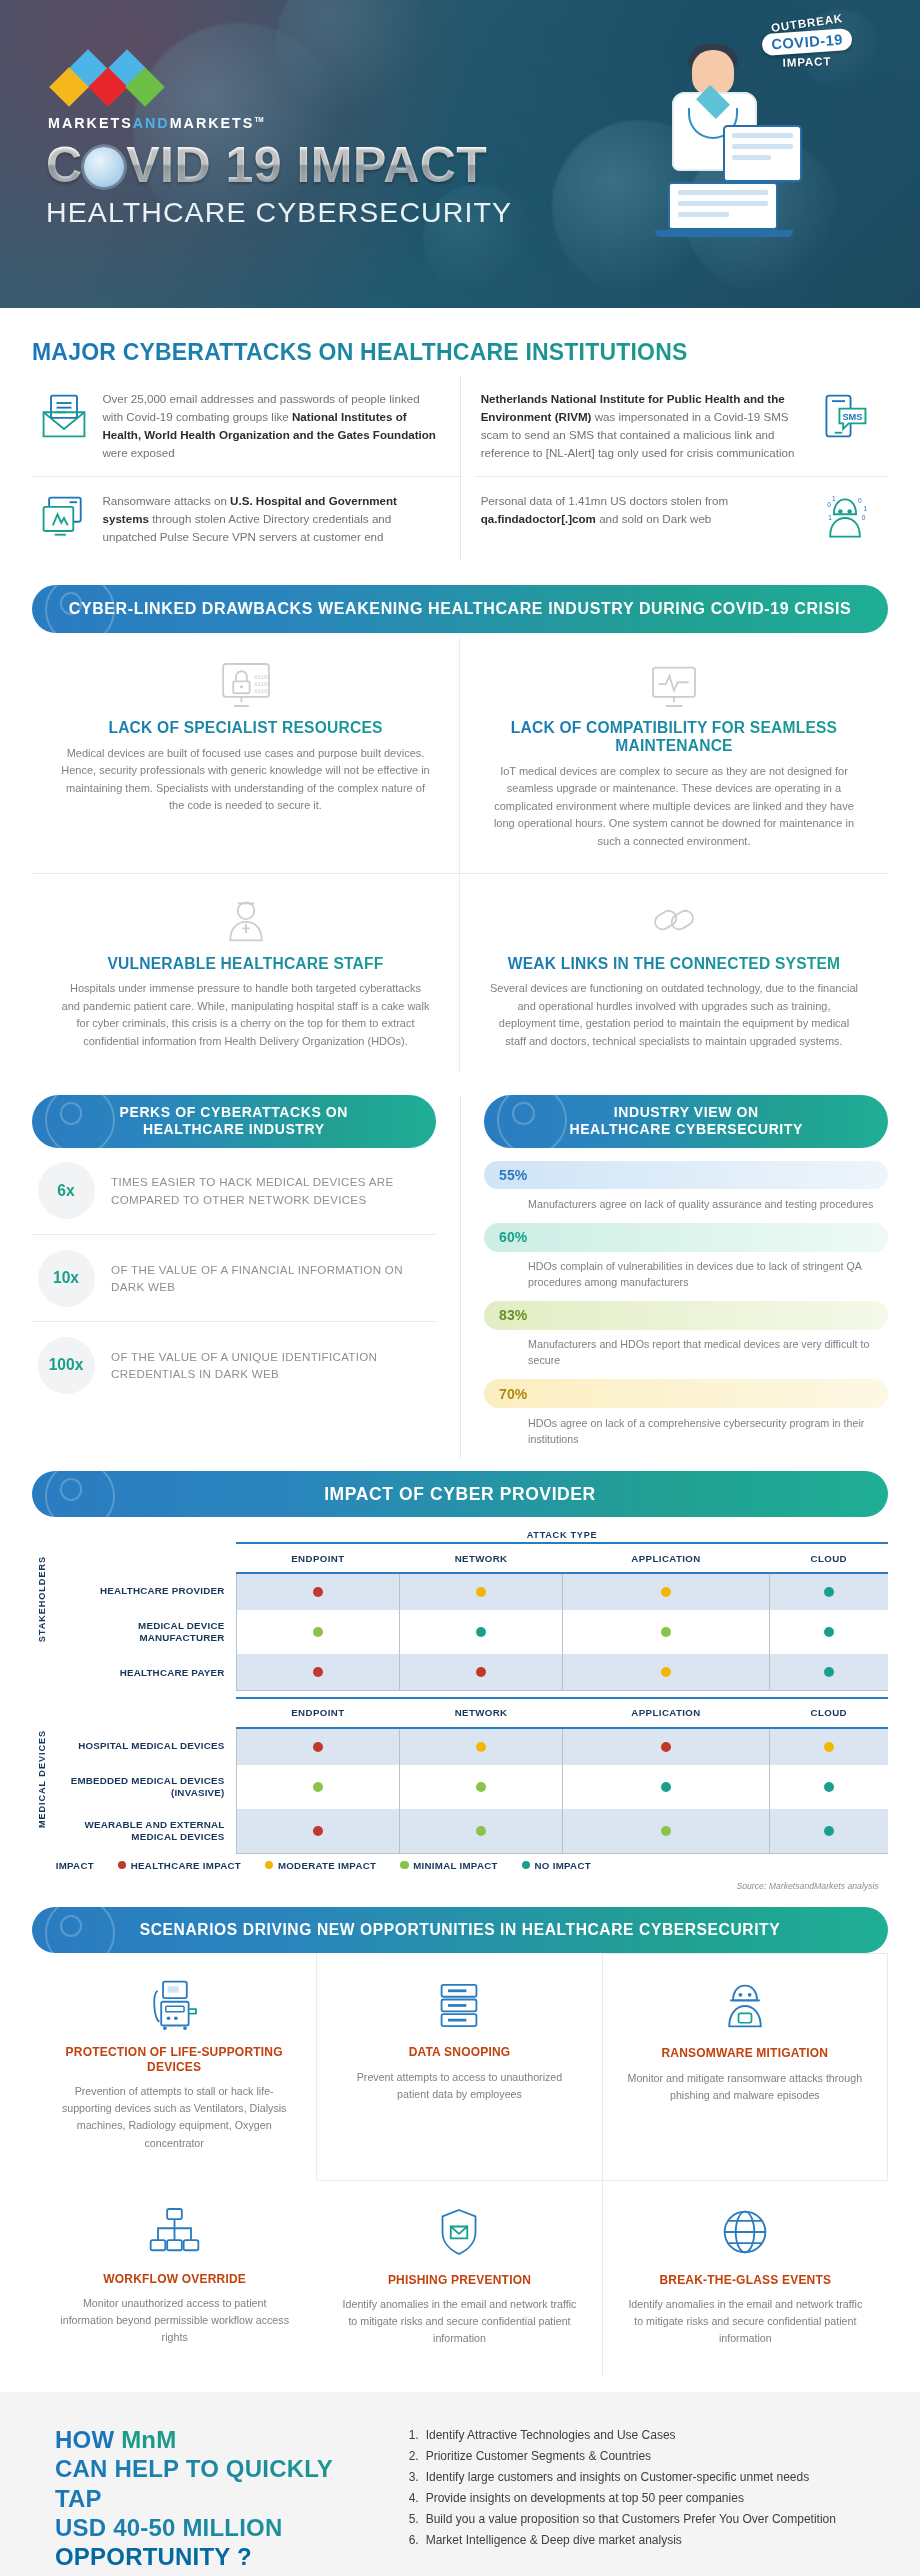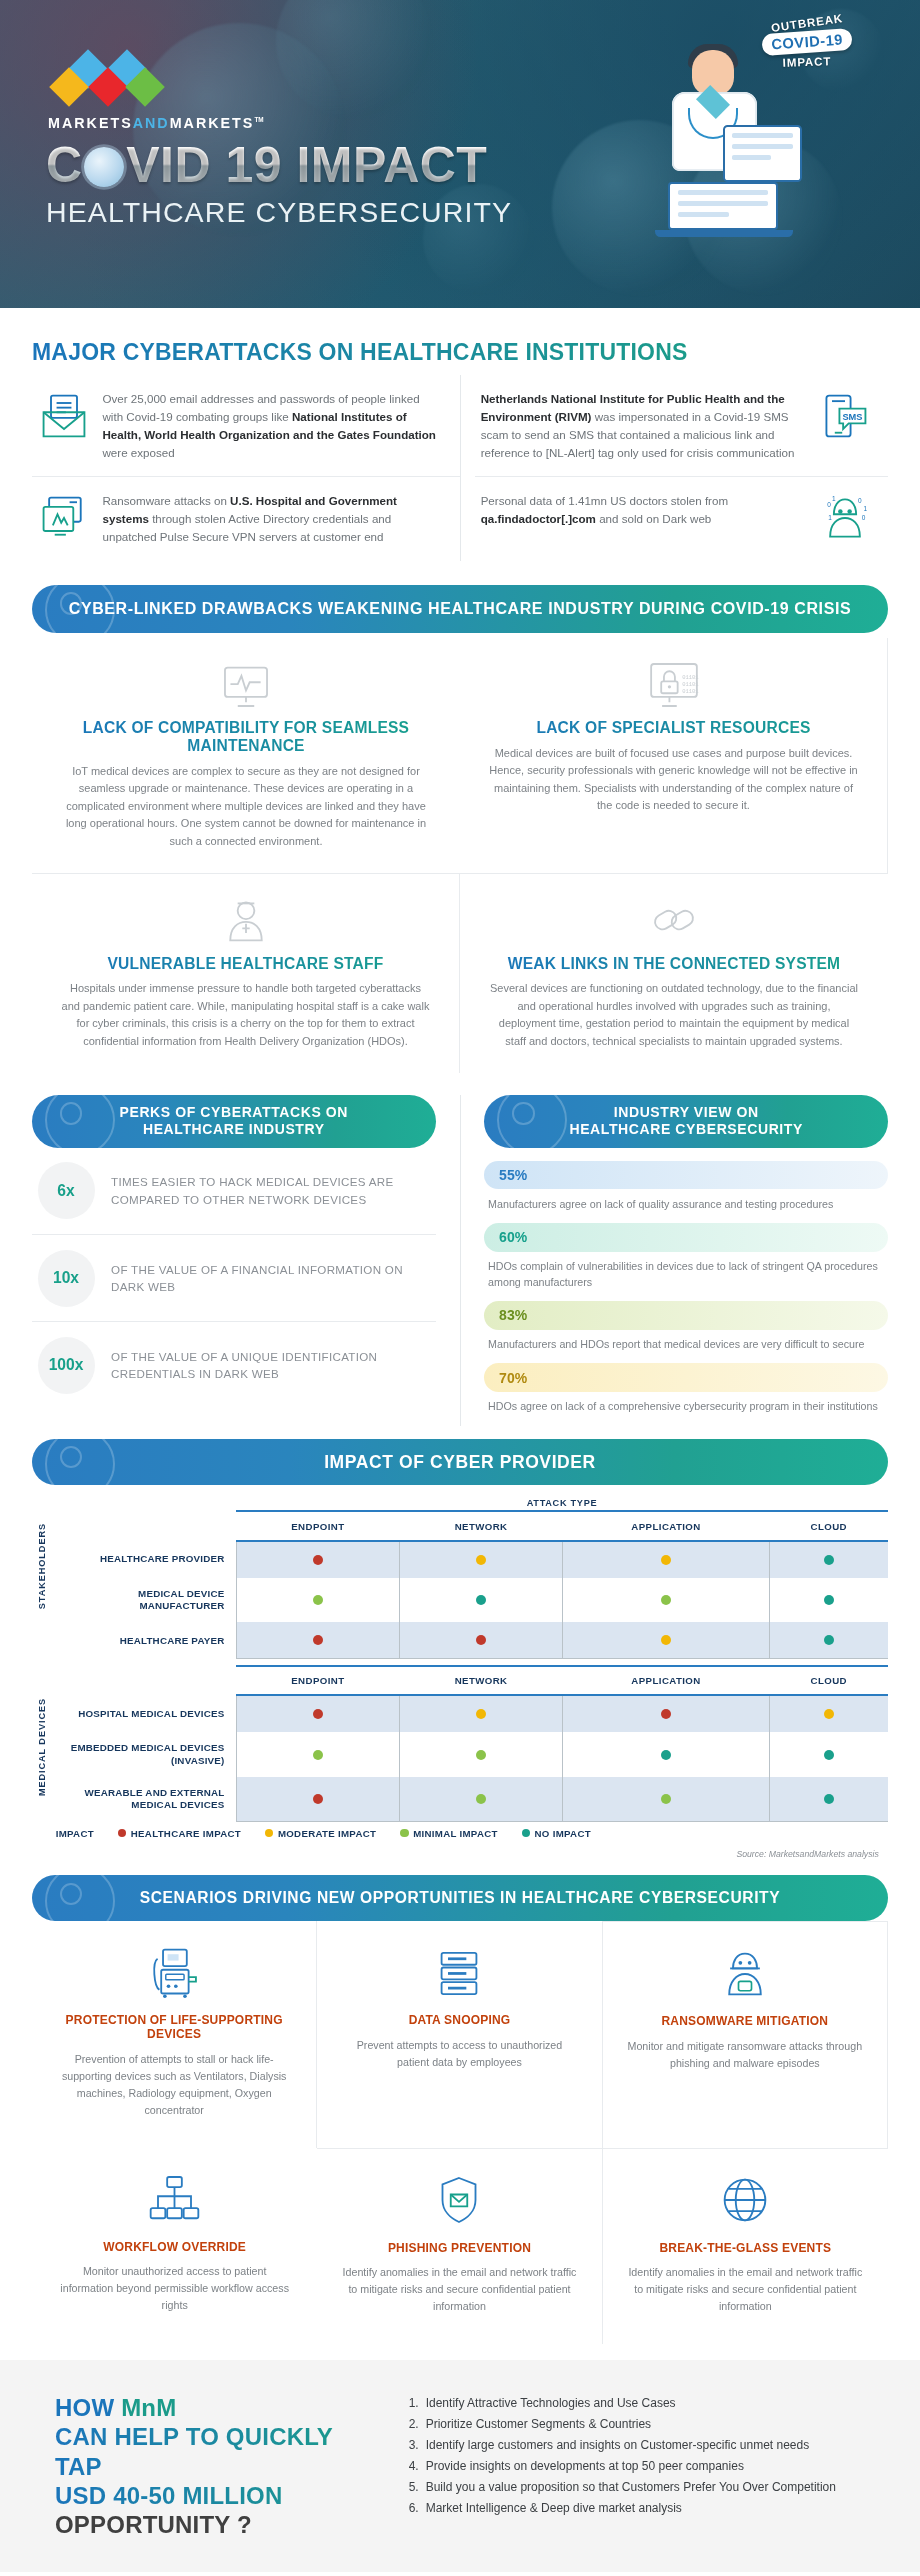--- a/index.html
+++ b/index.html
@@ -119,21 +119,21 @@
   .icon-box { height:50px; display:flex; align-items:center; justify-content:center; }
 
   
   .two-col { display:flex; gap:24px; }
   .perk-row { display:flex; align-items:center; gap:16.6px; padding:14.7px 5.5px; }
   .perk-circle { flex:0 0 57px; height:57px; border-radius:50%; background:#f2f3f4;
     display:flex; align-items:center; justify-content:center; color:#18a08a; font-weight:800; font-size:15.6px;}
   .perk-text { font-size:11.6px; line-height:1.5; color:#8b9096; letter-spacing:0.3px; font-weight:500; }
 
   .stat-pill { border-radius:20px; padding:6.4px 14.7px; font-weight:800; font-size:14px; width:100%; }
-  .stat-note { font-size:10.7px; line-height:1.5; color:#7d8287; padding:6.4px 3.7px 11px; }
+  .stat-note { font-size:10.7px; line-height:1.5; color:#7d8287; padding:6.4px 3.7px 11px;margin-left:40px; }
 
   
   .tbl { width:100%; border-collapse:collapse; }
   .tbl th { font-size:9.7px; font-weight:800; color:#16365c; letter-spacing:0.4px; padding:8.3px 3.7px; text-align:center; }
   .tbl td { text-align:center; padding:10px 3.7px; border-left:0.9px solid #b9c2c8; }
   .tbl td.rowlab { text-align:right; border-left:none; font-size:9.8px; font-weight:800; color:#16365c; line-height:1.25; padding-right:11px; width:184px; letter-spacing:0.2px;}
   .tbl tr.shaded td { background:#dbe5f1; }
   .tbl tr.shaded td.rowlab { background:transparent; }
   .dotmark { display:inline-block; width:10px; height:10px; border-radius:50%; }
   .hdrline { border-top:2.3px solid #2a7cc1; }
@@ -147,21 +147,21 @@
   .scen-cell { width:33.3333%; padding:24px 24px 28px; text-align:center; }
   .scen-title { font-size:12px; font-weight:800; color:#c2410c; line-height:1.2; margin:13px 0 9.2px; letter-spacing:0.2px;}
   .scen-body { font-size:10.7px; line-height:1.6; color:#7d8287; }
 
   
   .help { background:#f4f4f4; padding:33px 55px; display:flex; gap:44px; }
   .help-h { font-size:24px; font-weight:800; line-height:1.22; letter-spacing:0.2px; }
   .help-h .l1 { color:#1b75bb; } .help-h .l1 em { font-style:normal; color:#1b9b8a; }
   .help-h .l2 { background:linear-gradient(90deg,#1b75bb,#1b9b8a); -webkit-background-clip:text;background-clip:text;color:transparent;}
   .help-h .l3 { background:linear-gradient(90deg,#1b75bb,#1b9b8a); -webkit-background-clip:text;background-clip:text;color:transparent;}
-  .help-h .l4 { color:#404040; }
+  .help-h .l4 { color:#0369a1; }
   .help ol { margin-left:19px; }
   .help ol li { font-size:12px; color:#3c4044; line-height:1.75; padding-left:3.7px; }
   .src { font-size:8.7px; color:#8b9096; font-style:italic; text-align:right; padding-right:9.2px; }
 </style>
 </head>
 <body>
 
 <div class="page">
 
   <div class="hero">
@@ -286,46 +286,46 @@
     </div>
   </div>
 
   <div class="wrap" style="padding-top:24px;">
     <div class="band" style="height:48px; line-height:48px; font-size:16px;">
       <div class="germ"></div>
       <span>CYBER-LINKED DRAWBACKS WEAKENING HEALTHCARE INDUSTRY DURING COVID-19 CRISIS</span>
     </div>
 
     <div class="draw-grid" style="margin-top:5.5px;">
-      <div class="draw-cell">
-        <div class="icon-box">
-          <svg width="64" height="50" viewBox="0 0 70 54">
-              <rect x="12" y="8" width="46" height="32" rx="3" fill="none" stroke="#c9ced2" stroke-width="2"></rect>
-              <path d="M18 26 h8 l4 -9 l5 16 l4 -9 h12" fill="none" stroke="#c9ced2" stroke-width="2"></path>
-              <path d="M35 40 v6 M26 50 h18" stroke="#c9ced2" stroke-width="2" fill="none"></path>
-            </svg>
-        </div>
-        <div class="draw-title">LACK OF COMPATIBILITY FOR SEAMLESS MAINTENANCE</div>
-        <div class="draw-body">IoT medical devices are complex to secure as they are not designed for seamless upgrade or maintenance. These devices are operating in a complicated environment where multiple devices are linked and they have long operational hours. One system cannot be downed for maintenance in such a connected environment.</div>
-      </div>
       <div class="draw-cell" style="border-right:0.9px solid #e8ebee;">
         <div class="icon-box">
           <svg width="64" height="50" viewBox="0 0 70 54">
               <rect x="10" y="4" width="50" height="36" rx="3" fill="none" stroke="#c9ced2" stroke-width="2"></rect>
               <path d="M24 23 v-5 a6 6 0 0 1 12 0 v5" fill="none" stroke="#c9ced2" stroke-width="2"></path>
               <rect x="21" y="23" width="18" height="13" rx="2" fill="none" stroke="#c9ced2" stroke-width="2"></rect>
               <circle cx="30" cy="29" r="1.8" fill="#c9ced2"></circle>
               <text x="44" y="20" font-size="6" fill="#c9ced2" font-family="Liberation Mono, monospace">01101</text>
               <text x="44" y="28" font-size="6" fill="#c9ced2" font-family="Liberation Mono, monospace">01101</text>
               <text x="44" y="36" font-size="6" fill="#c9ced2" font-family="Liberation Mono, monospace">01101</text>
               <path d="M30 40 v6 M22 50 h16" stroke="#c9ced2" stroke-width="2" fill="none"></path>
             </svg>
         </div>
         <div class="draw-title">LACK OF SPECIALIST RESOURCES</div>
         <div class="draw-body">Medical devices are built of focused use cases and purpose built devices. Hence, security professionals with generic knowledge will not be effective in maintaining them. Specialists with understanding of the complex nature of the code is needed to secure it.</div>
+      </div>
+      <div class="draw-cell">
+        <div class="icon-box">
+          <svg width="64" height="50" viewBox="0 0 70 54">
+              <rect x="12" y="8" width="46" height="32" rx="3" fill="none" stroke="#c9ced2" stroke-width="2"></rect>
+              <path d="M18 26 h8 l4 -9 l5 16 l4 -9 h12" fill="none" stroke="#c9ced2" stroke-width="2"></path>
+              <path d="M35 40 v6 M26 50 h18" stroke="#c9ced2" stroke-width="2" fill="none"></path>
+            </svg>
+        </div>
+        <div class="draw-title">LACK OF COMPATIBILITY FOR SEAMLESS MAINTENANCE</div>
+        <div class="draw-body">IoT medical devices are complex to secure as they are not designed for seamless upgrade or maintenance. These devices are operating in a complicated environment where multiple devices are linked and they have long operational hours. One system cannot be downed for maintenance in such a connected environment.</div>
       </div>
 
       <div class="draw-cell" style="border-right:0.9px solid #e8ebee; border-top:0.9px solid #e8ebee;">
         <div class="icon-box">
           <svg width="50" height="50" viewBox="0 0 54 54">
               <circle cx="27" cy="16" r="9" fill="none" stroke="#c9ced2" stroke-width="2"></circle>
               <path d="M18 8 h18" stroke="#c9ced2" stroke-width="2"></path>
               <path d="M10 48 C10 34 18 28 27 28 C36 28 44 34 44 48 Z" fill="none" stroke="#c9ced2" stroke-width="2"></path>
               <path d="M27 30 v10 M23 35 h8" stroke="#c9ced2" stroke-width="2"></path>
             </svg>

